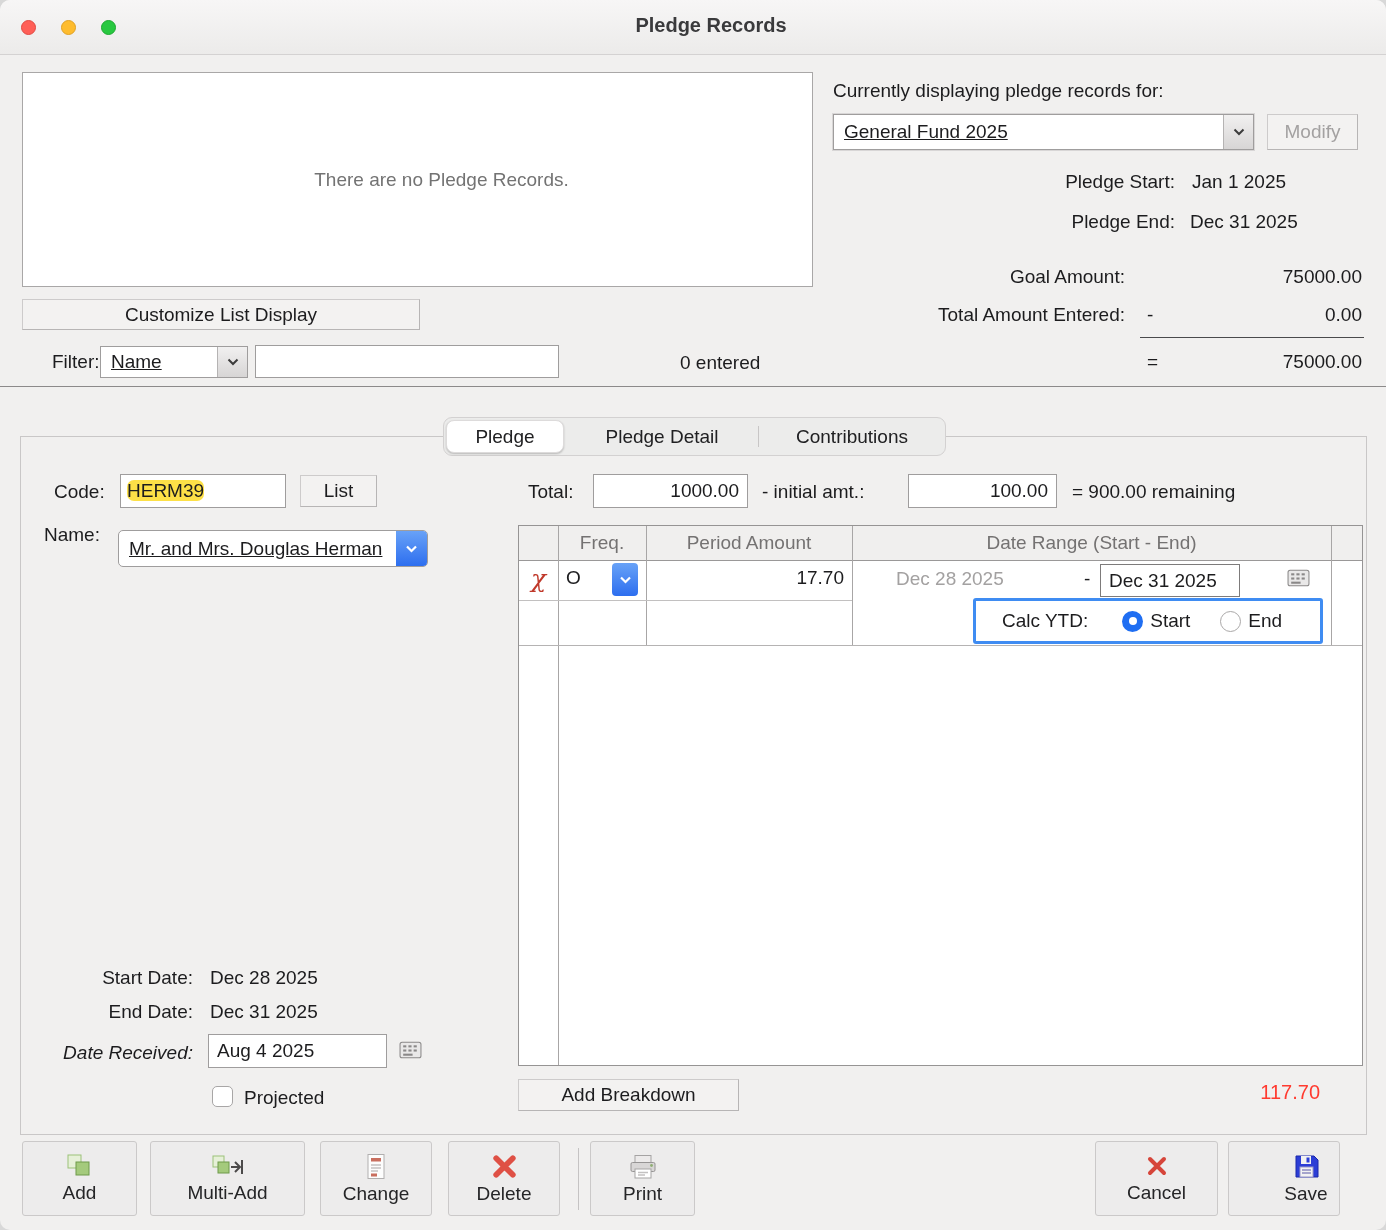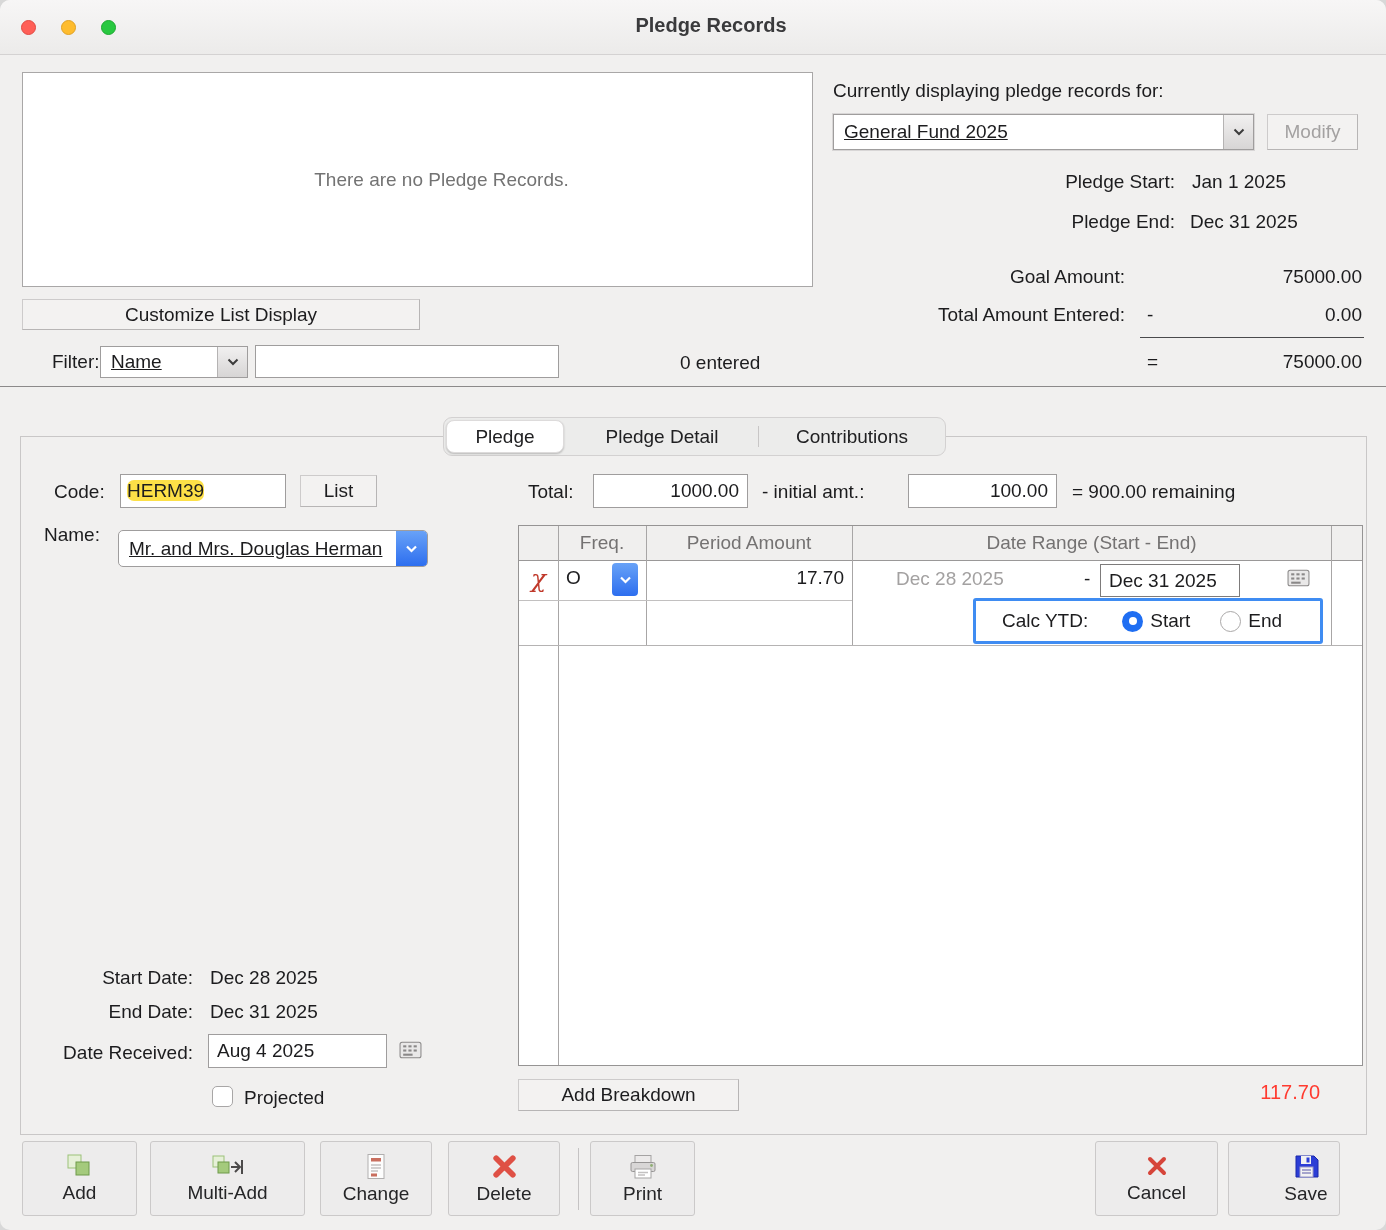--- a/index.html
+++ b/index.html
@@ -226,21 +226,21 @@
   <div class="btn" style="left:518px;top:1079px;width:221px;height:32px;">
     <span>Add Breakdown</span>
   </div>
   <div class="abs right" style="left:1140px;top:1081px;width:180px;color:#ff3b30;font-size:20px;">117.70</div>
 
   <div class="abs right" style="left:20px;top:967px;width:173px;">Start Date:</div>
   <div class="abs" style="left:210px;top:967px;">Dec 28 2025</div>
   <div class="abs right" style="left:20px;top:1001px;width:173px;">End Date:</div>
   <div class="abs" style="left:210px;top:1001px;">Dec 31 2025</div>
 
-  <div class="abs right" style="left:20px;top:1042px;width:173px;">Date Received:</div>
+  <div class="abs right" style="left:20px;top:1042px;width:173px;font-style:italic;">Date Received:</div>
   <input class="inp" style="left: 208px; top: 1034px; width: 179px; height: 34px;" value="Aug 4 2025">
   <div class="abs" style="left:399px;top:1041px;">
     <svg width="23" height="18" viewBox="0 0 22 17">
         <rect x="1" y="1" width="20" height="15" rx="2" fill="#e9e8e8" stroke="#8a8888"></rect>
         <g fill="#8a8888">
           <rect x="4" y="4" width="3" height="2"></rect>
           <rect x="9" y="4" width="3" height="2"></rect>
           <rect x="14" y="4" width="3" height="2"></rect>
           <rect x="4" y="8" width="3" height="2"></rect>
           <rect x="9" y="8" width="3" height="2"></rect>

